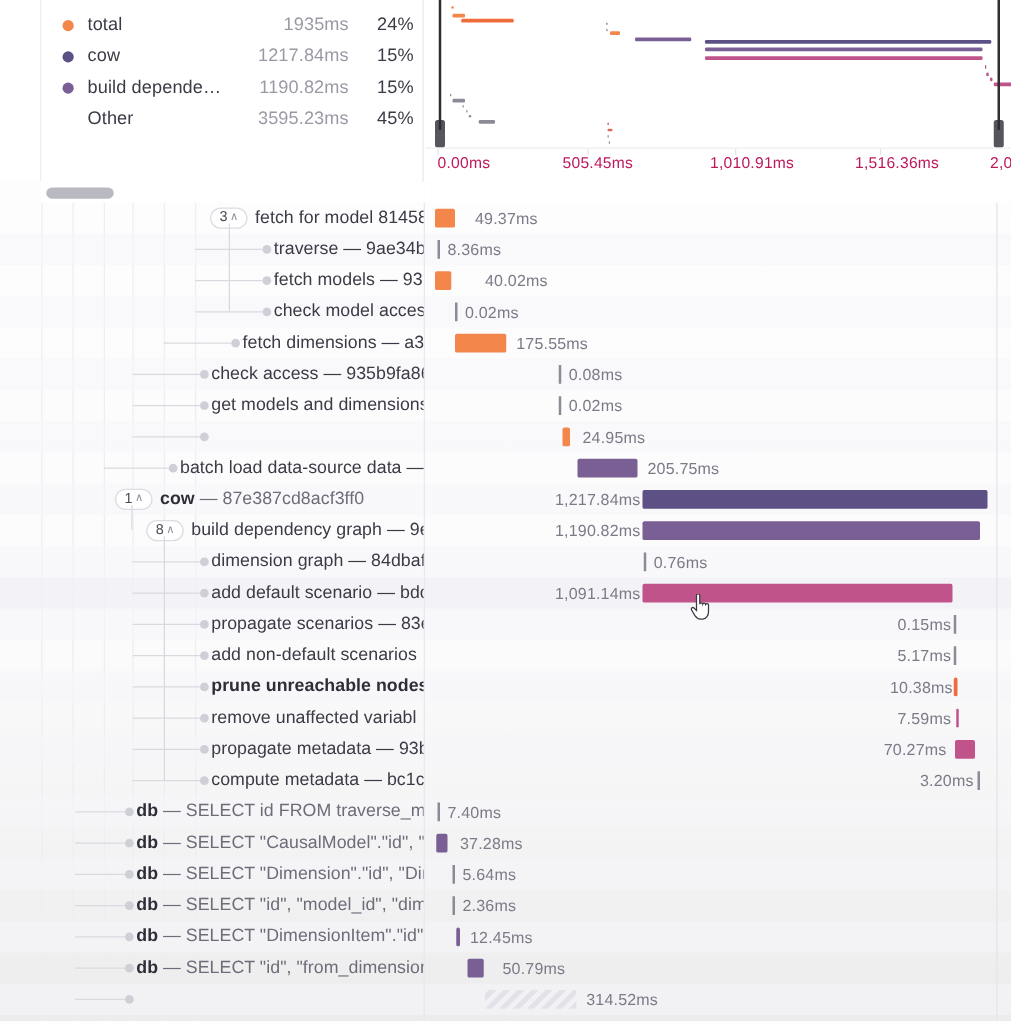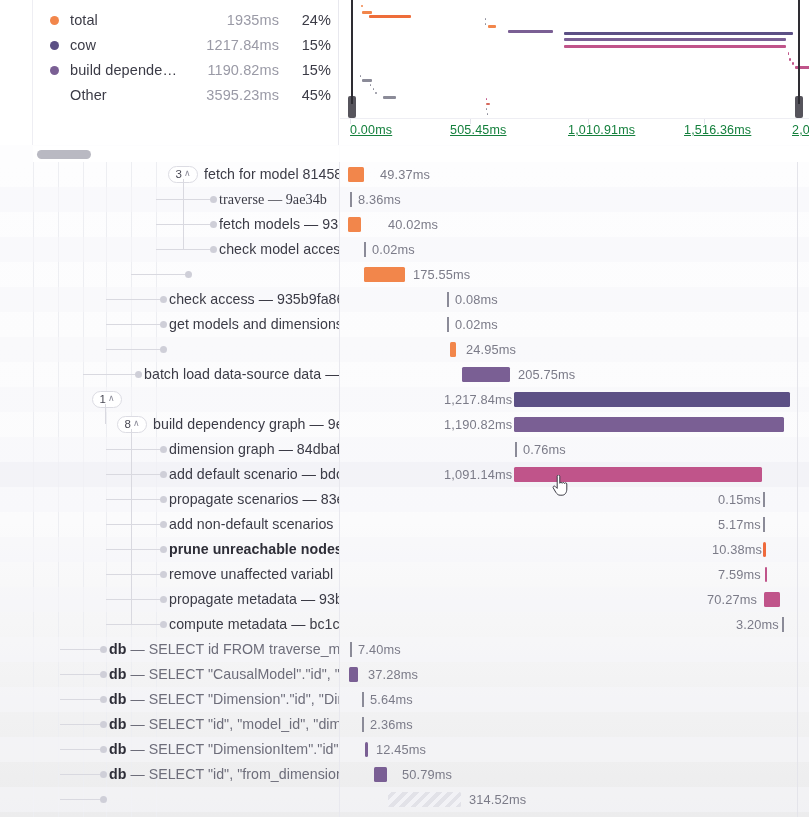--- a/index.html
+++ b/index.html
@@ -29,21 +29,21 @@
   #legend-left-rule{position:absolute;left:32px;top:0;width:1px;height:145px;background:#eeeef3;}
 
   
   #minimap{position:absolute;left:340px;top:0;width:469px;height:145px;background:#ffffff;overflow:hidden;}
   #mm-plot{position:absolute;left:0;top:0;width:469px;height:118px;}
   .mm-bar{position:absolute;height:3px;border-radius:1px;}
   .mm-handle{position:absolute;width:8px;height:22px;background:#56545c;border-radius:2px;top:96px;}
   .mm-hline{position:absolute;width:2px;background:#2e2d33;top:0;height:104px;}
   #mm-axis{position:absolute;left:0;top:118px;width:469px;height:27px;
            border-top:1px solid #eeeef3;}
-  .mm-lbl{position:absolute;top:4px;font-size:12.5px;color:#15803d;letter-spacing:.2px;white-space:nowrap;text-decoration:underline;}
+  .mm-lbl{position:absolute;top:4px;font-size:12.5px;color:#be185d;letter-spacing:.2px;white-space:nowrap;}
   .mm-gtick{position:absolute;top:0;width:1px;height:5px;background:#e3e3ea;}
 
   
   #hscroll{position:absolute;left:33px;top:146px;width:306px;height:16px;background:#ffffff;}
   #hscroll-thumb{position:absolute;left:4px;top:4px;width:54px;height:9px;border-radius:5px;background:#b9b9c2;}
   #hscroll-right{position:absolute;left:340px;top:146px;width:469px;height:16px;background:#ffffff;}
 
   
   #main{position:absolute;left:0;top:162px;width:809px;height:655px;overflow:hidden;}
   #main-bg{position:absolute;inset:0;
@@ -191,35 +191,36 @@
           <div class="row" style="top: 0px; width: 339px;">
             <div class="badge" style="left: 168px;">
               <span class="badge-num">3</span>
               <span class="badge-chev">∧</span>
             </div>
             <div class="label" style="left: 204px;">fetch for model 81458</div>
           </div>
           <div class="row alt" style="top: 25px; width: 339px;">
             <div class="node-dot" style="left: 210px;"></div>
             <div class="connector" style="left: 156px; width: 54px;"></div>
-            <div class="label" style="left: 219px; font-family: Liberation Serif, serif;">traverse — 9ae34b</div>
+            <div class="label" style="left: 219px;">traverse — 9ae34b</div>
           </div>
           <div class="row" style="top: 50px; width: 339px;">
             <div class="node-dot" style="left: 210px;"></div>
             <div class="connector" style="left: 156px; width: 54px;"></div>
             <div class="label" style="left: 219px;">fetch models — 93…</div>
           </div>
           <div class="row alt" style="top: 75px; width: 339px;">
             <div class="node-dot" style="left: 210px;"></div>
             <div class="connector" style="left: 156px; width: 54px;"></div>
             <div class="label" style="left: 219px;">check model access</div>
           </div>
           <div class="row" style="top: 100px; width: 339px;">
             <div class="node-dot" style="left: 185px;"></div>
             <div class="connector" style="left: 131px; width: 54px;"></div>
+            <div class="label" style="left: 194px;">fetch dimensions — a3</div>
           </div>
           <div class="row alt" style="top: 125px; width: 339px;">
             <div class="node-dot" style="left: 160px;"></div>
             <div class="connector" style="left: 106px; width: 54px;"></div>
             <div class="label" style="left: 169px;">check access — 935b9fa86</div>
           </div>
           <div class="row" style="top: 150px; width: 339px;">
             <div class="node-dot" style="left: 160px;"></div>
             <div class="connector" style="left: 106px; width: 54px;"></div>
             <div class="label" style="left: 169px;">get models and dimensions</div>
@@ -231,20 +232,21 @@
           <div class="row" style="top: 200px; width: 339px;">
             <div class="node-dot" style="left: 135px;"></div>
             <div class="connector" style="left: 83px; width: 52px;"></div>
             <div class="label" style="left: 144px;">batch load data-source data —</div>
           </div>
           <div class="row alt" style="top: 225px; width: 339px;">
             <div class="badge" style="left: 92px;">
               <span class="badge-num">1</span>
               <span class="badge-chev">∧</span>
             </div>
+            <div class="label" style="left: 128px;"><b>cow</b><span class="dim"> — 87e387cd8acf3ff0</span></div>
           </div>
           <div class="row" style="top: 250px; width: 339px;">
             <div class="badge" style="left: 117px;">
               <span class="badge-num">8</span>
               <span class="badge-chev">∧</span>
             </div>
             <div class="label" style="left: 153px;">build dependency graph — 9e5</div>
           </div>
           <div class="row alt" style="top: 275px; width: 339px;">
             <div class="node-dot" style="left: 160px;"></div>

